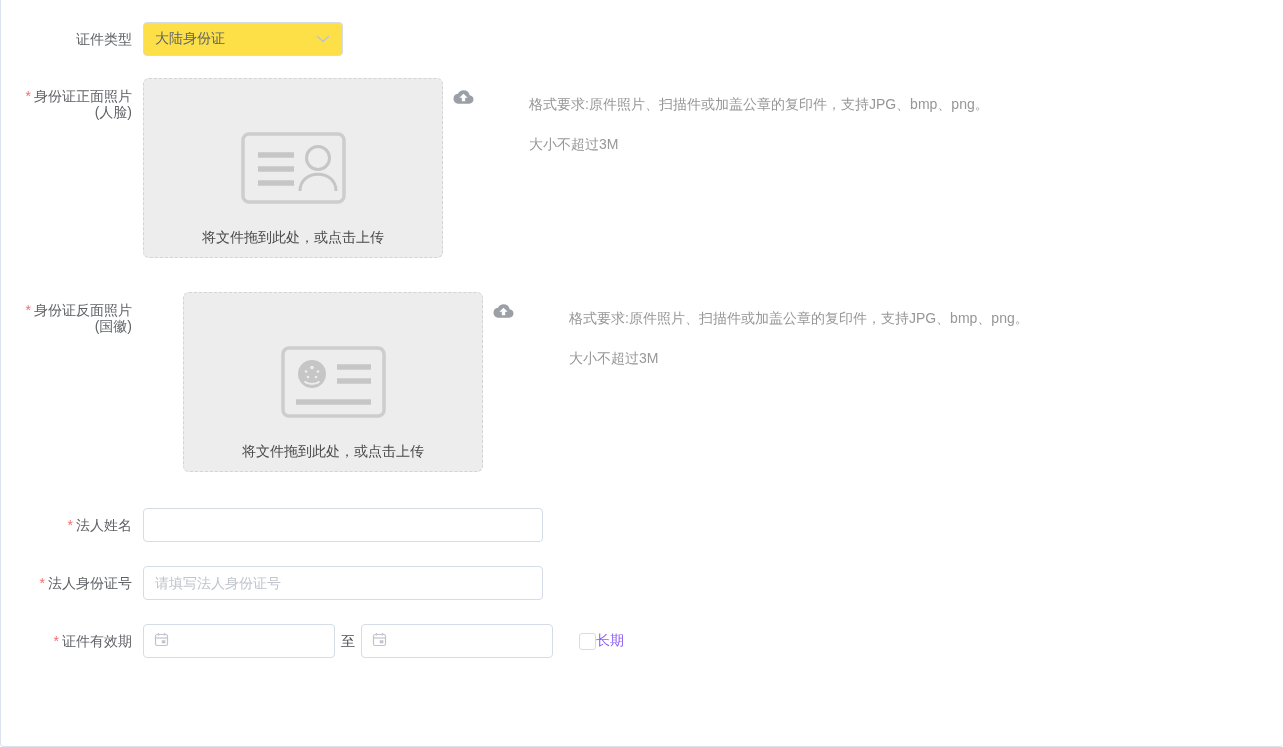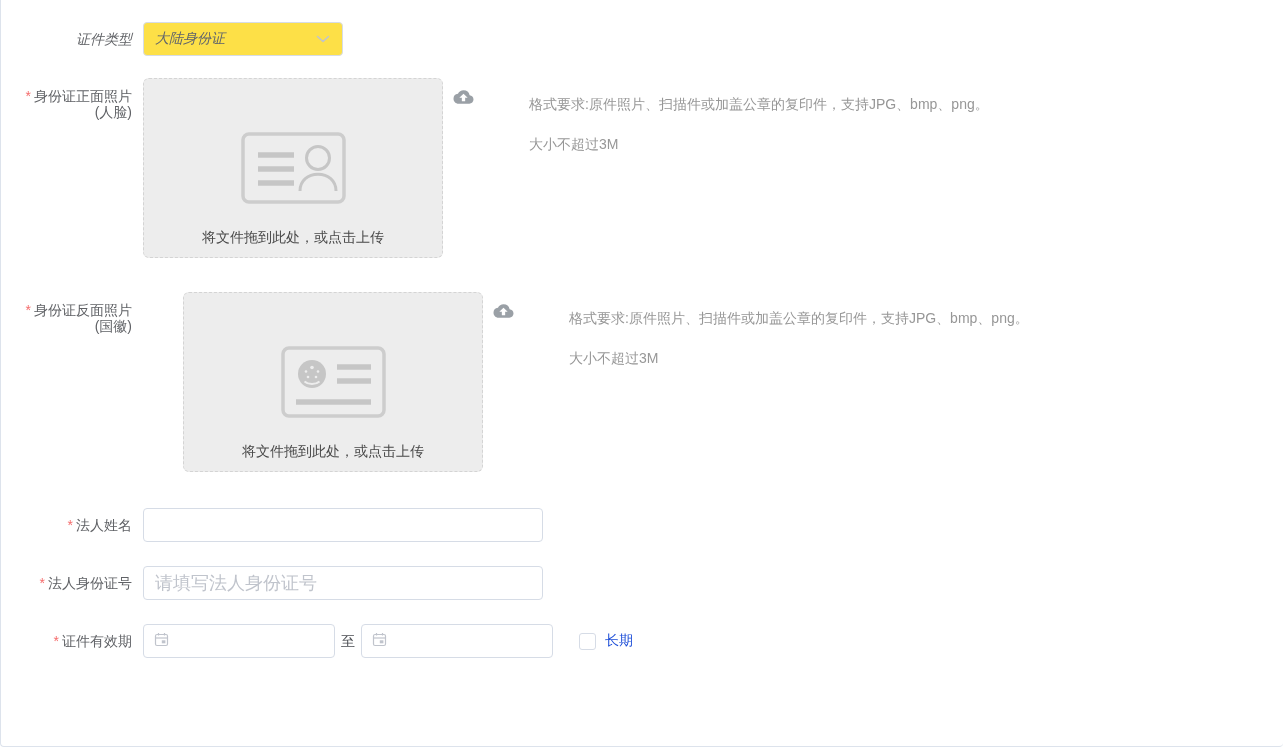--- a/index.html
+++ b/index.html
@@ -30,21 +30,21 @@
   .row-center{align-items:center;height:34px;}
   .label-col{
     flex:none;width:131px;
     text-align:right;
     font-size:14px;color:#606266;
     line-height:16px;
   }
   .label-upload{padding-top:10px;}
   .req{color:#f56c6c;margin-right:3px;}
   .control-col{margin-left:11px;display:flex;}
-  .mb22{margin-bottom:22px;font-style:italic;}
+  .mb22{margin-bottom:22px;}
   .mb24{margin-bottom:24px;}
   .mb34{margin-bottom:34px;}
   .mb36{margin-bottom:36px;gap:40px;}
 
   
   .select{
     box-sizing:border-box;
     width:200px;height:34px;
     border:1px solid #d6dce6;border-radius:4px;
     background:#fde047;
@@ -69,21 +69,21 @@
   .hints{margin-left:55px;padding-top:18px;font-size:14px;color:#979797;}
   .hint2{margin-top:22px;}
 
   
   .text-input{
     box-sizing:border-box;
     width:400px;height:34px;
     border:1px solid #d6dce6;border-radius:4px;
     padding:0 11px;
     font-family:"Liberation Sans",sans-serif;
-    font-size:18px;color:#606266;
+    font-size:14px;color:#606266;
     outline:none;background:#fff;
   }
   .text-input::placeholder{color:#c0c4cc;}
 
   
   .date-input{
     box-sizing:border-box;
     width:192px;height:34px;
     border:1px solid #d6dce6;border-radius:4px;
     background:#fff;
@@ -93,21 +93,21 @@
   }
   .date-input svg{flex:none;}
   .sep{margin:0 6px;line-height:34px;color:#4a4d52;}
   .checkbox-wrap{display:flex;align-items:center;margin-left:26px;cursor:pointer;}
   .checkbox{
     box-sizing:border-box;
     width:17px;height:17px;
     border:1px solid #d6dce6;border-radius:3px;
     background:#fff;
   }
-  .checkbox-label{margin-left:9px;color:#1d4ed8;}
+  .checkbox-label{color:#8b5cf6;}
 </style>
 </head>
 <body>
 
 <div class="panel">
 
 
   <div class="form">
 
     <div class="row row-center mb22">

